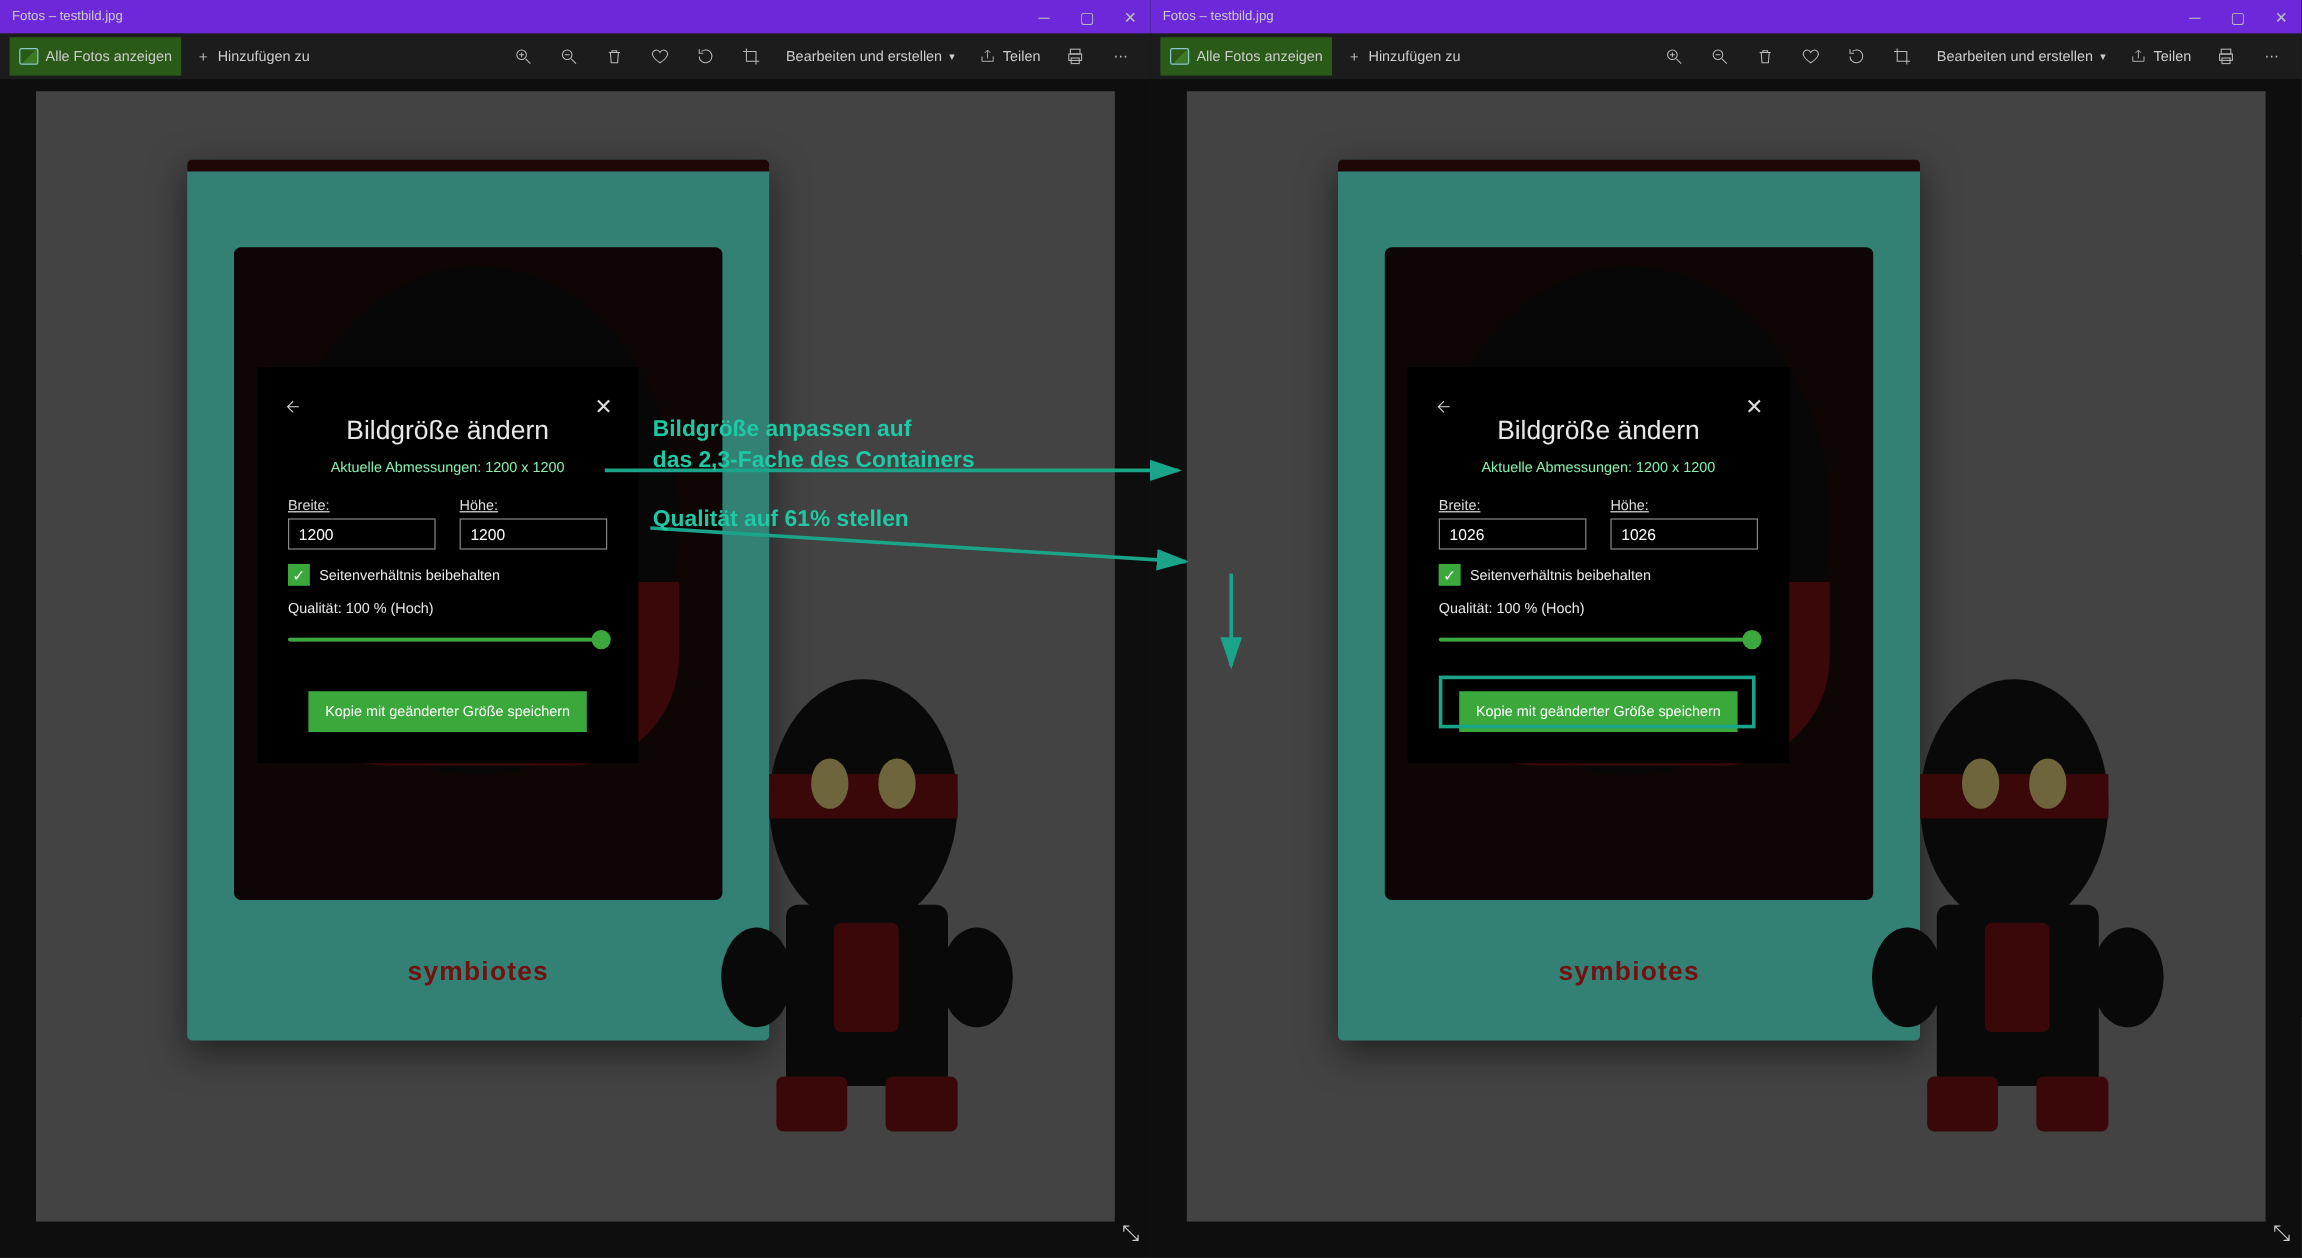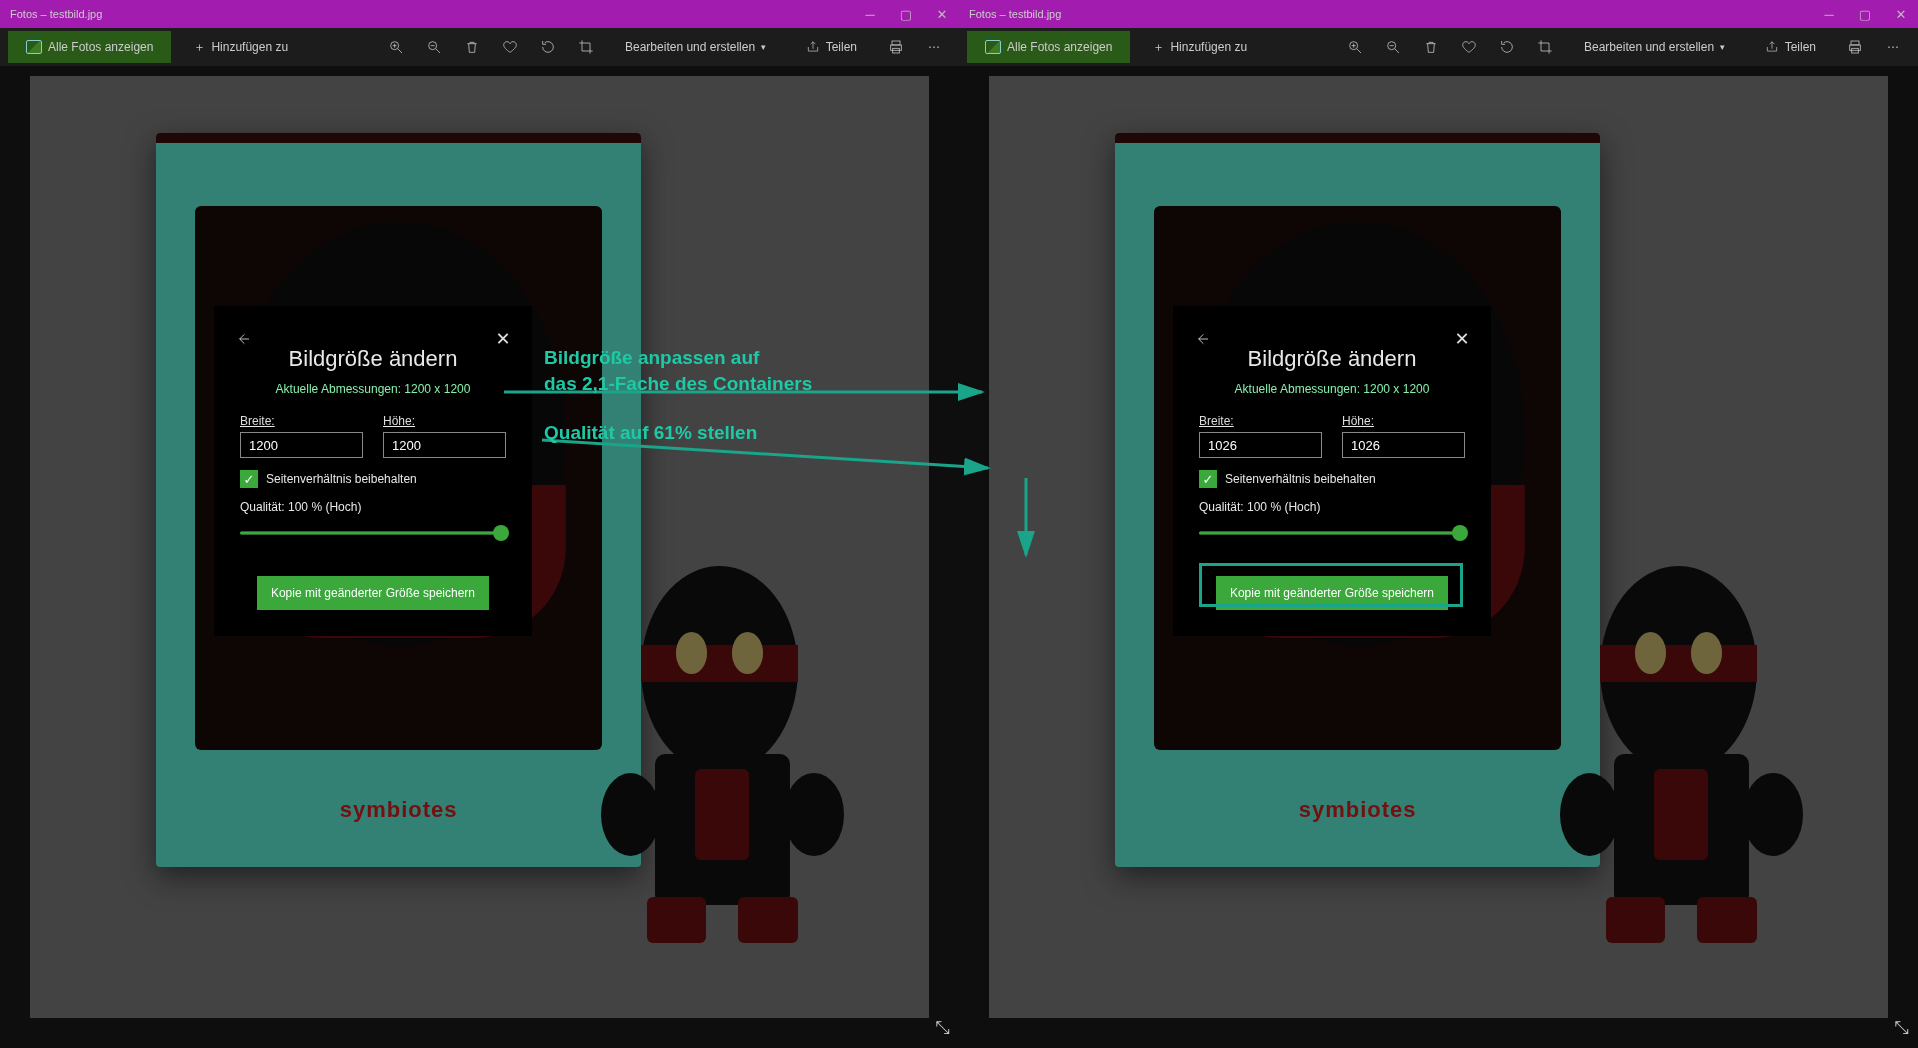--- a/index.html
+++ b/index.html
@@ -20,21 +20,21 @@
     .pane {
       width: 50%;
       height: 100%;
       position: relative;
       background: #1a1a1a;
       display: flex;
       flex-direction: column;
     }
     .titlebar {
       height: 28px;
-      background: #a21caf;
+      background: #6d28d9;
       display: flex;
       align-items: center;
       padding: 0 10px;
       font-size: 11px;
       color: #ccc;
       gap: 28px;
     }
     .titlebar .title { flex: 1; }
     .titlebar .winbtns {
       display: flex;
@@ -51,21 +51,21 @@
       display: flex;
       align-items: center;
       gap: 4px;
       padding: 0 8px;
       font-size: 12px;
       color: #ccc;
     }
     .toolbar .btn {
       display: flex; align-items: center; gap: 6px;
       height: 32px;
-      padding: 0 18px;
+      padding: 0 8px;
       cursor: pointer;
     }
     .btn.primary { background: #2a5a17; }
     .toolbar .iconbtn {
       width: 34px; height: 34px;
       display: flex; align-items: center; justify-content: center;
       color: #bbb;
       cursor: pointer;
     }
     .toolbar .spacer { flex: 1; }
@@ -558,21 +558,21 @@
         </div>
         <button class="save-btn">Kopie mit geänderter Größe speichern</button>
       </div>
 
       <div class="highlight-box" style="left:240px; top:497px; width:264px; height:44px;"></div>
     </div>
   </div>
 </div>
 
 <div class="annotation" id="anno1" style="left:544px; top:345px; white-space:pre;">Bildgröße anpassen auf
-das 2,1-Fache des Containers</div>
+das 2,3-Fache des Containers</div>
 <div class="annotation" style="left:544px; top:420px;">Qualität auf 61% stellen</div>
 
 <svg class="arrows">
   <defs>
     <marker id="ah" markerWidth="10" markerHeight="10" refX="8" refY="3" orient="auto">
       <path d="M0,0 L0,6 L9,3 z" fill="#1aa48a"></path>
     </marker>
   </defs>
 
   <line x1="504" y1="392" x2="982" y2="392" stroke="#1aa48a" stroke-width="3" marker-end="url(#ah)"></line>

